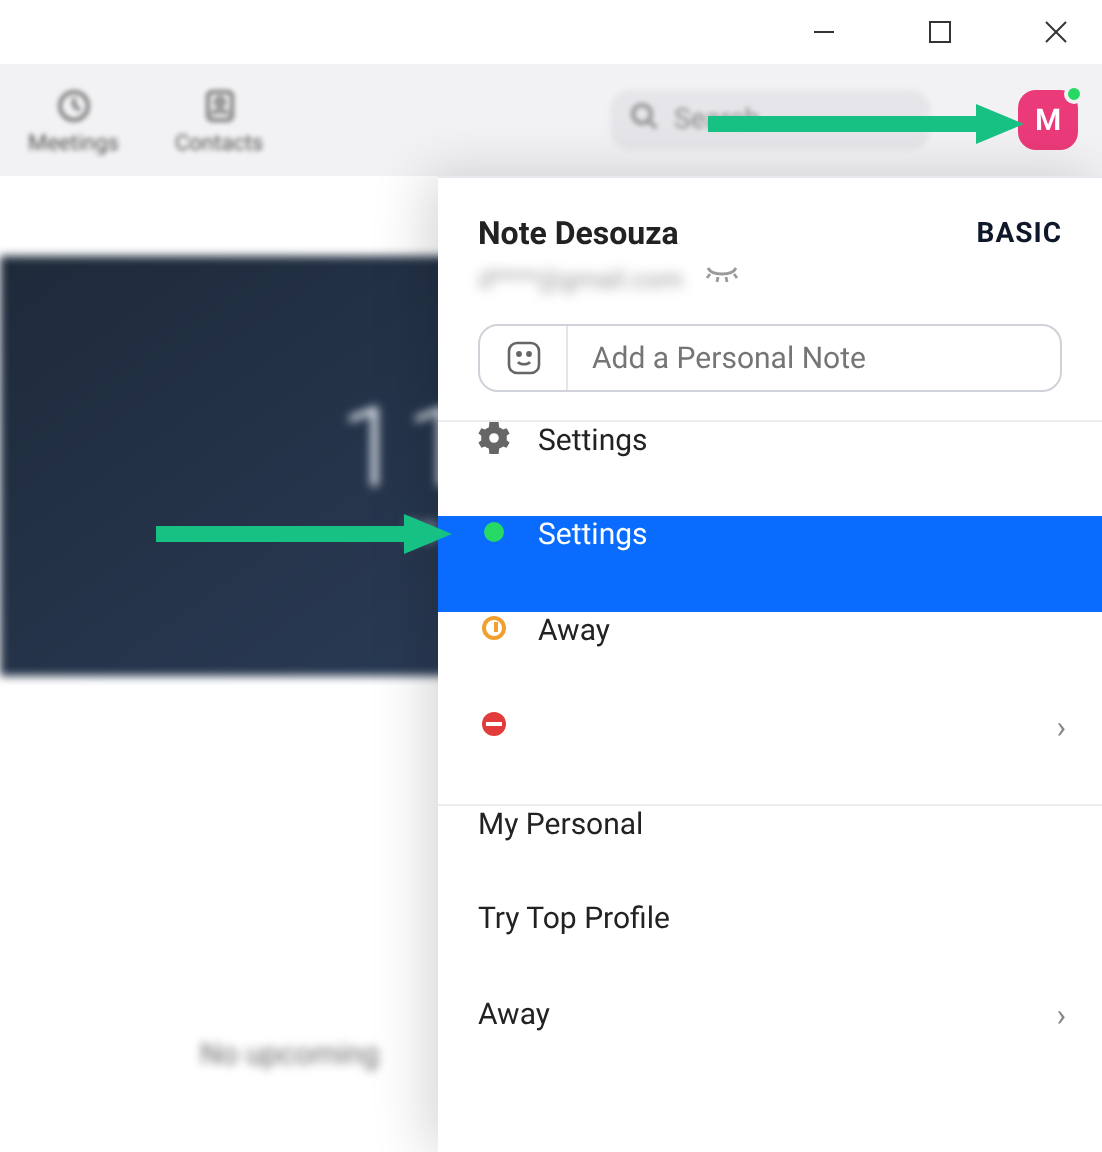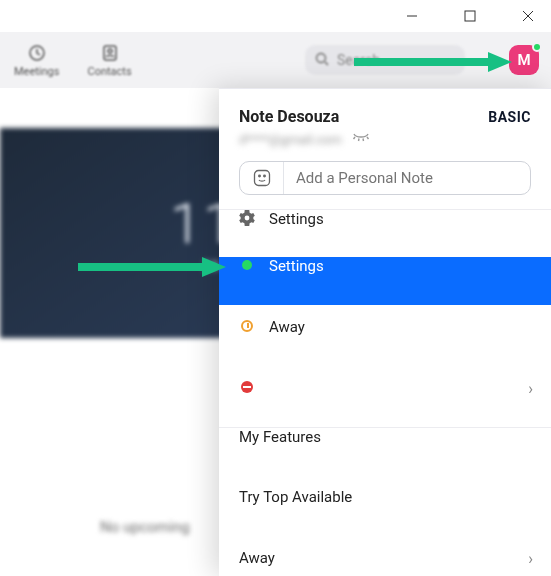--- a/index.html
+++ b/index.html
@@ -33,21 +33,21 @@
   .note { margin-top:14px; display:flex; align-items:center; border:1px solid #cfd2d9; border-radius: 10px; height:34px; }
   .note .smile { width:44px; display:flex; align-items:center; justify-content:center; border-right:1px solid #e3e5ea; height:100%; color:#666; }
   .note input { border:none; outline:none; flex:1; padding:0 12px; font-size:15px; color:#444; background:transparent; }
 
   .row { display:flex; height:48px; padding: 0 20px; gap: 14px; font-size:15px; color:#222; border-top:1px solid #f1f1f4; position:relative; }
   .row .ic { width:16px; height:16px; display:flex; align-items:center; justify-content:center; color:#666; }
   .row.sel { background:#0a6cff; color:#fff; border-top:none; }
   .row.sel .ic { color:#fff; }
   .row .chev { position:absolute; right:18px; color:#888; font-size:16px; }
   .row.group { border-top:1px solid #ececf0; }
-  .row.sub { border-top:none;margin-top:13px; }
+  .row.sub { border-top:none; }
 
   .dot { width:10px; height:10px; border-radius:50%; display:inline-block; }
   .dot.green{ background:#26d964; }
   .clockic{ width:12px;height:12px;border:2px solid #f0a030;border-radius:50%; position:relative;}
   .clockic:after{content:"";position:absolute;left:4px;top:1px;width:2px;height:5px;background:#f0a030;}
   .dndic{ width:12px;height:12px;border-radius:50%;background:#e23b3b;position:relative;}
   .dndic:after{content:"";position:absolute;left:2px;top:5px;width:8px;height:2px;background:#fff;}
 
   
   .arrow { position:absolute; pointer-events:none; }
@@ -176,24 +176,24 @@
   </div>
 
   <div class="row sub">
     <span class="ic">
         <span class="dndic"></span>
       </span>
     <span class="chev">›</span>
   </div>
 
   <div class="row group">
-    <span>My Features</span>
-  </div>
-  <div class="row sub">
-    <span>Try Top Available</span>
+    <span>My Personal</span>
+  </div>
+  <div class="row sub">
+    <span>Try Top Profile</span>
   </div>
   <div class="row sub">
     <span>Away</span>
     <span class="chev">›</span>
   </div>
 </div>
 
 <svg class="arrow" style="left:350px; top:50px;" width="165" height="24">
   <line class="arrowline" x1="4" y1="12" x2="140" y2="12"></line>
   <polygon class="arrowhead" points="138,2 162,12 138,22"></polygon>

